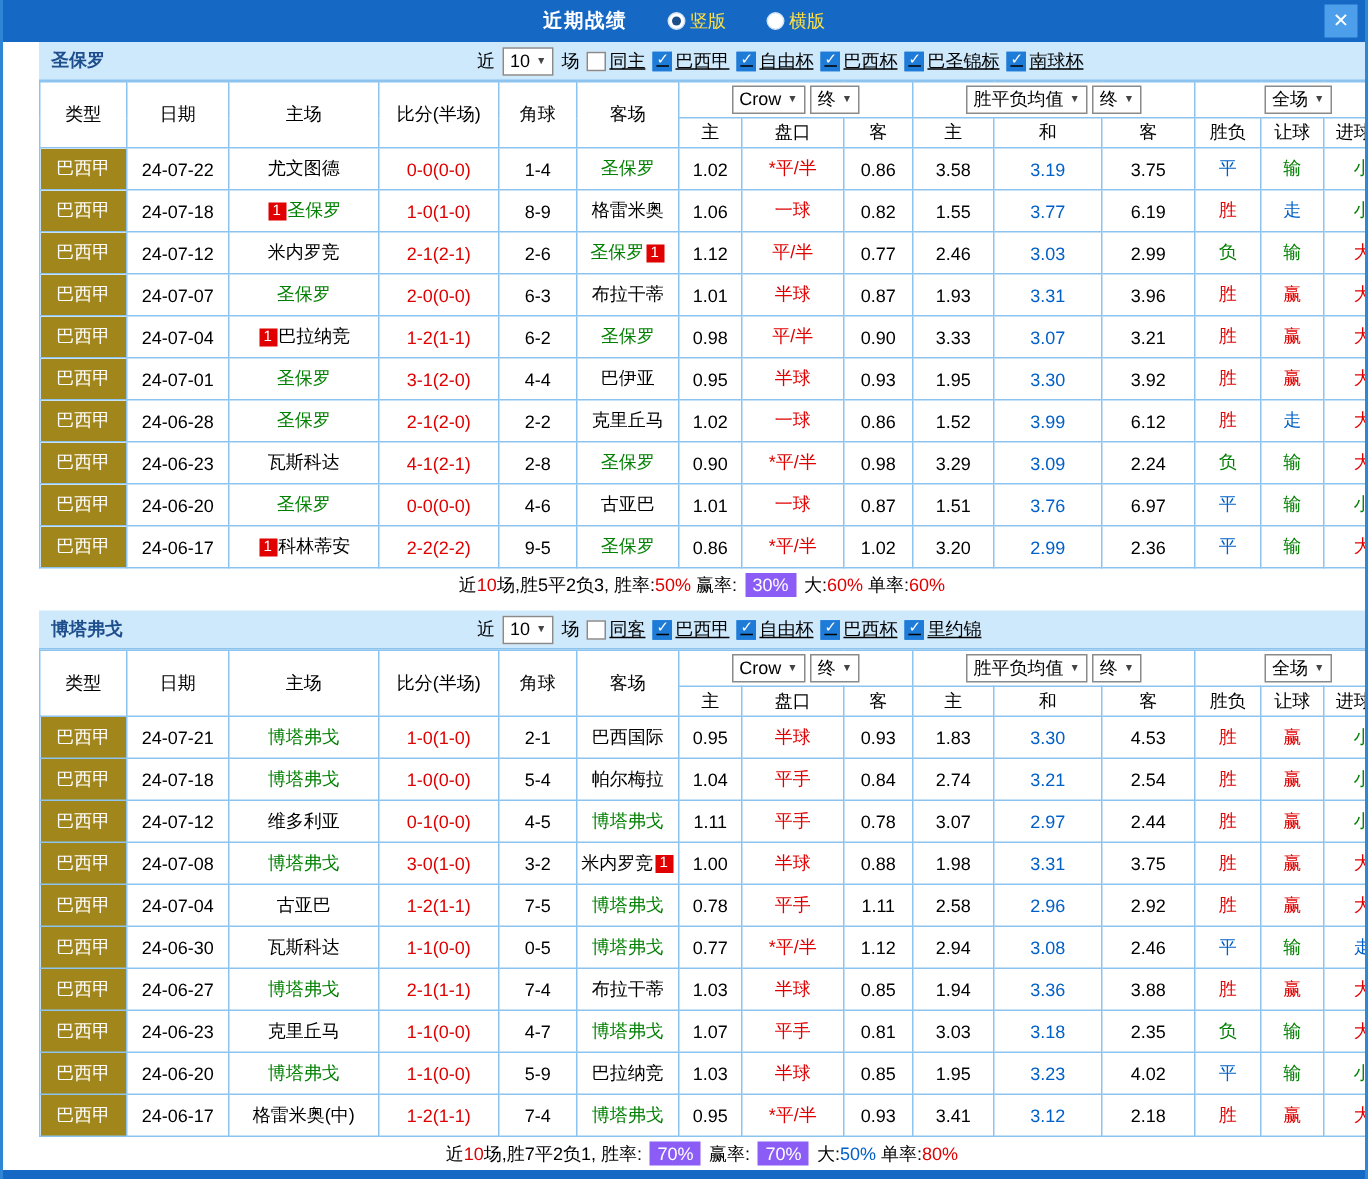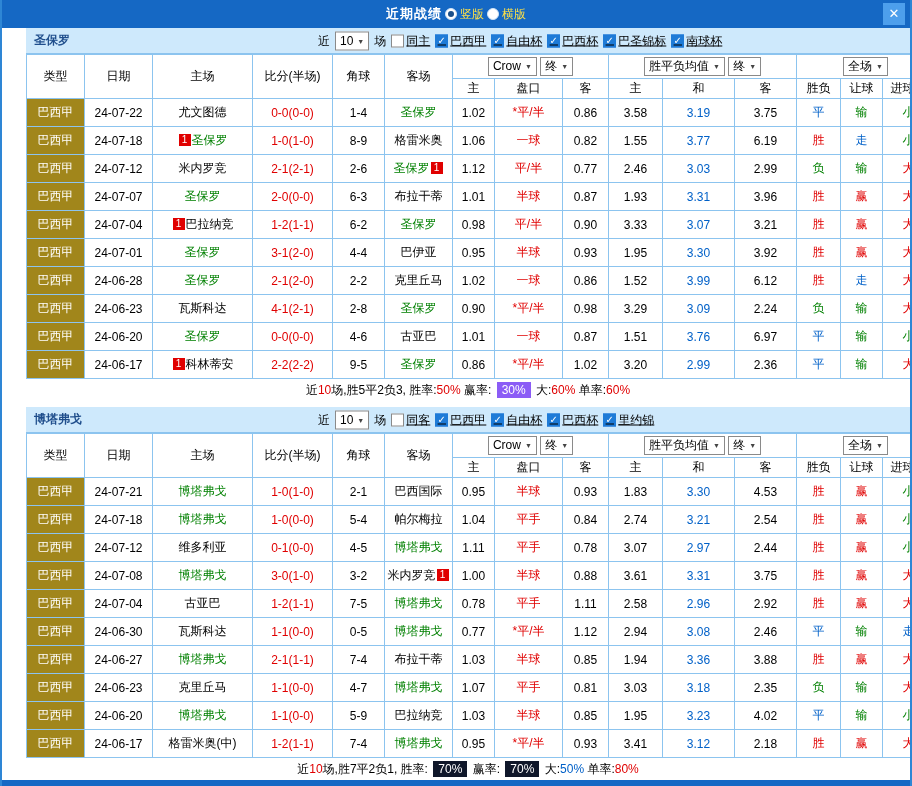--- a/index.html
+++ b/index.html
@@ -12,21 +12,21 @@
   .window {
     width:912px; height:786px; overflow:hidden;
     border-left:2px solid #2E86D5; border-right:2px solid #2E86D5;
     display:flex; flex-direction:column; background:#fff;
   }
   
   .titlebar {
     height:28px; flex:0 0 28px; background:#1568C4; color:#fff;
     display:flex; align-items:center; justify-content:center; position:relative;
   }
-  .tb-group { display:flex; align-items:center; gap:3px; }
+  .tb-group { display:flex; align-items:center; gap:27px; }
   .tb-title { font-weight:bold; font-size:13px; letter-spacing:1px; }
   .radio { display:inline-flex; align-items:center; gap:3px; cursor:pointer; font-size:12px; color:#fde047; }
   .rdot { width:12px; height:12px; border-radius:50%; background:#fff; border:1px solid #cfe3f7; display:inline-block; }
   .rdot.checked::after { content:""; display:block; width:6px; height:6px; margin:2px; border-radius:50%; background:#1a4f8a; }
   .close {
     position:absolute; right:5px; top:3px; width:22px; height:22px;
     background:#4D9FEC; color:#fff; font-size:13px; line-height:22px; text-align:center; cursor:pointer;
   }
   
   .panel { flex:0 0 auto;padding-left:24px; }
@@ -65,21 +65,21 @@
     display:inline-block; background:#E00000; color:#fff; font-size:10px;
     width:12px; height:12px; line-height:12px; vertical-align:1px; margin:0 1px;
   }
   
   .panel-foot {
     height:22px; display:flex; align-items:center; justify-content:center;
     white-space:pre; font-size:12px;
   }
   .badge { color:#fff; padding:1px 5px; margin:0 2px; }
   .badge-green { background:#8b5cf6; }
-  .badge-red { background:#0f172a; }
+  .badge-red { background:#8b5cf6; }
   .gap { height:6px; flex:0 0 6px; }
   .bottombar { height:8px; flex:0 0 8px; background:#1568C4; margin-top:auto; }
 </style>
 </head>
 <body>
 
 <div class="window">
 
   <div class="titlebar">
     <span class="tb-group">
@@ -531,21 +531,21 @@
           <tr>
             <td class="lg">巴西甲</td>
             <td>24-07-08</td>
             <td><span class="c-green">博塔弗戈</span></td>
             <td class="c-red">3-0(1-0)</td>
             <td>3-2</td>
             <td><span>米内罗竞</span><span class="card">1</span></td>
             <td>1.00</td>
             <td class="c-red">半球</td>
             <td>0.88</td>
-            <td>3.61</td>
+            <td>1.98</td>
             <td class="c-blue">3.31</td>
             <td>3.75</td>
             <td class="c-red">胜</td>
             <td class="c-red">赢</td>
             <td class="c-red">大</td>
           </tr>
           <tr>
             <td class="lg">巴西甲</td>
             <td>24-07-04</td>
             <td><span>古亚巴</span></td>

